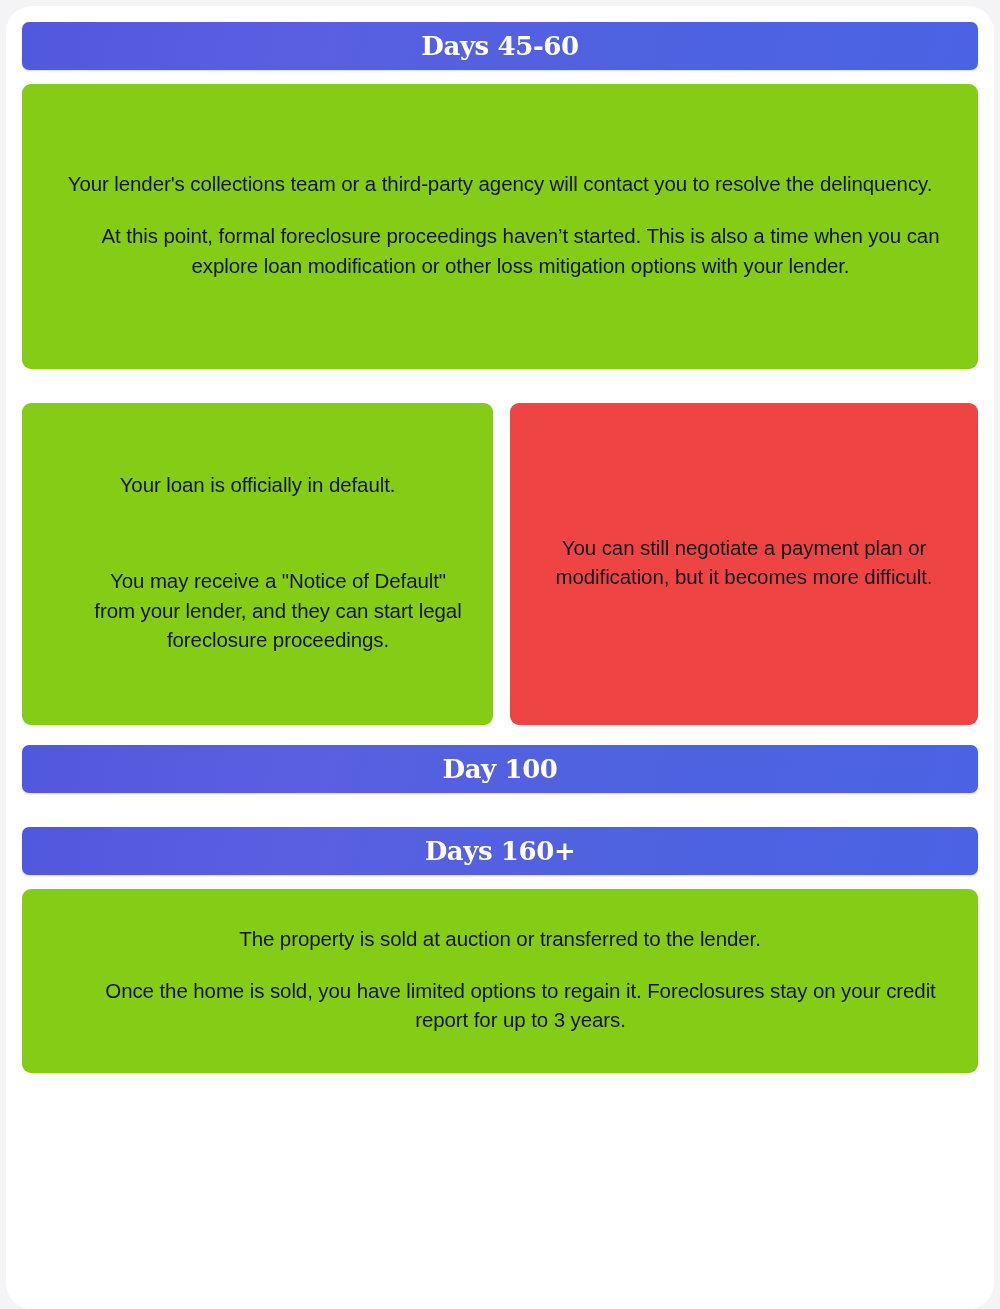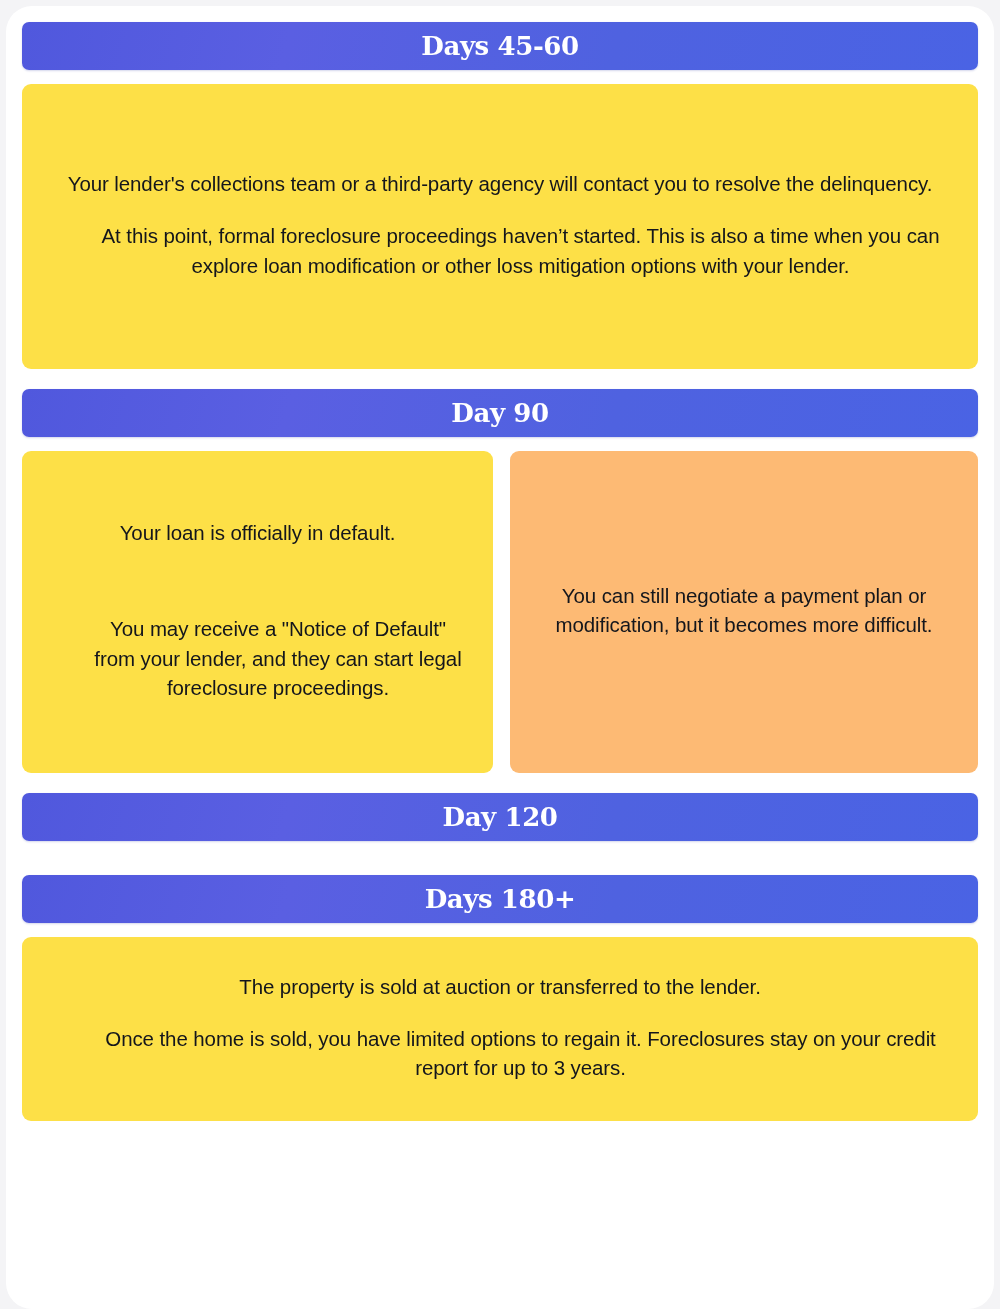--- a/index.html
+++ b/index.html
@@ -48,29 +48,29 @@
     font-size: 26px;
     line-height: 1;
     color: #ffffff;
     letter-spacing: -0.4px;
     text-align: center;
     white-space: nowrap;
   }
 
   
   .panel {
-    background: #fde047;
+    background: #84cc16;
     border-radius: 9px;
     padding: 26px 30px 30px 30px;
     display: flex;
     flex-direction: column;
     justify-content: center;
   }
 
-  .panel.mint { background: #fdba74; }
+  .panel.mint { background: #ef4444; }
 
   .panel p {
     font-family: "Liberation Sans", sans-serif;
     font-size: 20.5px;
     line-height: 1.42;
     color: #14161c;
     text-align: center;
     letter-spacing: -0.1px;
   }
 
@@ -109,47 +109,44 @@
       </div>
       <div class="gap-after-header"></div>
       <div class="panel panel-45">
         <p>Your lender's collections team or a third-party agency will contact you to resolve the delinquency.</p>
         <p>At this point, formal foreclosure proceedings haven’t started. This is also a time when you can explore loan modification or other loss mitigation options with your lender.</p>
       </div>
       <div class="gap-after-panel"></div>
     </div>
 
     <div class="section">
-      <div class="section-header">
-        <span class="title">Day 90</span>
-      </div>
       <div class="gap-after-header"></div>
       <div class="split-row">
         <div class="panel panel-90 col-left">
           <p>Your loan is officially in default.</p>
           <p>You may receive a "Notice of Default" from your lender, and they can start legal foreclosure proceedings.</p>
         </div>
         <div class="panel panel-90 mint col-right">
           <p>You can still negotiate a payment plan or modification, but it becomes more difficult.</p>
         </div>
       </div>
       <div class="gap-after-panel"></div>
     </div>
 
     <div class="section">
       <div class="section-header">
-        <span class="title">Day 120</span>
+        <span class="title">Day 100</span>
       </div>
       <div class="gap-after-header"></div>
       <div class="gap-after-panel"></div>
     </div>
 
     <div class="section">
       <div class="section-header">
-        <span class="title">Days 180+</span>
+        <span class="title">Days 160+</span>
       </div>
       <div class="gap-after-header"></div>
       <div class="panel panel-180">
         <p>The property is sold at auction or transferred to the lender.</p>
         <p>Once the home is sold, you have limited options to regain it. Foreclosures stay on your credit report for up to 3 years.</p>
       </div>
     </div>
 
   </div>
 </div>

